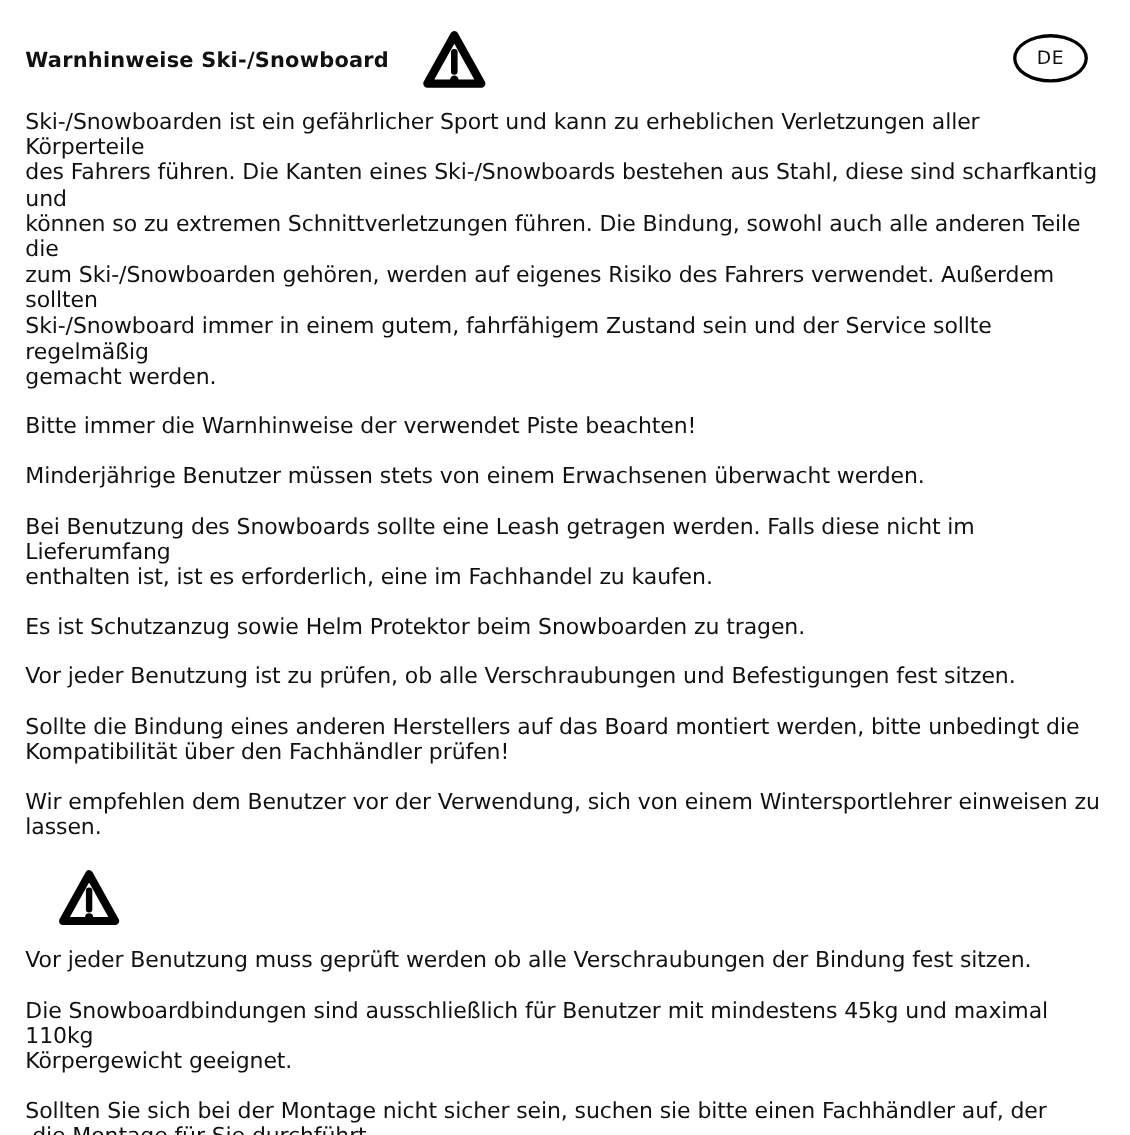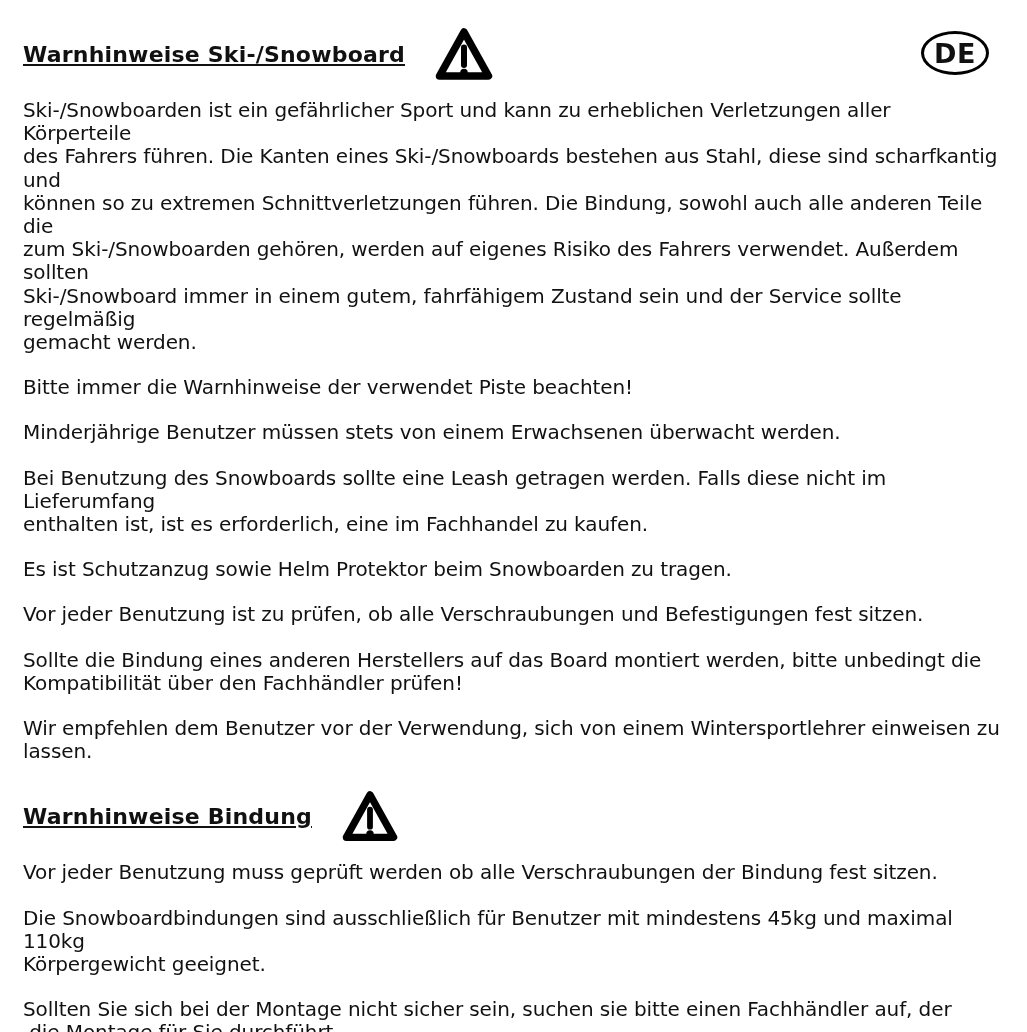--- a/index.html
+++ b/index.html
@@ -24,46 +24,45 @@
     display: flex;
     align-items: center;
     margin: 0 0 14px 0;
   }
   .heading-row.second {
     margin-top: 23px;
     margin-bottom: 13px;
   }
   h1, h2 {
     margin: 0;
-    font-size: 22px;
+    font-size: 19px;
     font-weight: bold;
     letter-spacing: 0.2px;
     line-height: 1.1;
     white-space: nowrap;
-    text-decoration: underline;
   }
   .warn-icon {
     margin-left: 30px;
     flex: 0 0 auto;
     display: block;
   }
   .lang-badge {
     margin-left: auto;
     align-self: flex-start;
     margin-top: 6px;
     margin-right: 14px;
     width: 62px;
     height: 38px;
     border: 3.5px solid #000;
     border-radius: 50%;
     display: flex;
     align-items: center;
     justify-content: center;
-    font-size: 27px;
-    font-weight: bold;
+    font-size: 17px;
+    font-weight: normal;
     letter-spacing: 0.5px;
     flex: 0 0 auto;
   }
   p.body-text {
     margin: 0 0 22px 0;
     font-size: 20px;
     line-height: 23.2px;
     letter-spacing: -0.1px;
     white-space: pre-wrap;
     max-width: 980px;
@@ -95,21 +94,20 @@
   <p class="body-text">Bei Benutzung des Snowboards sollte eine Leash getragen werden. Falls diese nicht im Lieferumfang
 enthalten ist, ist es erforderlich, eine im Fachhandel zu kaufen.</p>
   <p class="body-text">Es ist Schutzanzug sowie Helm Protektor beim Snowboarden zu tragen.</p>
   <p class="body-text">Vor jeder Benutzung ist zu prüfen, ob alle Verschraubungen und Befestigungen fest sitzen.</p>
   <p class="body-text">Sollte die Bindung eines anderen Herstellers auf das Board montiert werden, bitte unbedingt die
 Kompatibilität über den Fachhändler prüfen!</p>
   <p class="body-text">Wir empfehlen dem Benutzer vor der Verwendung, sich von einem Wintersportlehrer einweisen zu
 lassen.</p>
 
   <div class="heading-row second">
-    <h2>Warnhinweise Bindung</h2>
     <svg class="warn-icon" width="56" height="62" viewBox="0 0 58 60" aria-hidden="true">
       <path d="M29 7 L53.5 51 L4.5 51 Z" fill="none" stroke="#000" stroke-width="7.5" stroke-linejoin="round"></path>
       <path d="M29 22.5 L29 40" stroke="#000" stroke-width="6" stroke-linecap="round" fill="none"></path>
       <circle cx="29" cy="47.5" r="3.8" fill="#000"></circle>
     </svg>
   </div>
 
   <p class="body-text">Vor jeder Benutzung muss geprüft werden ob alle Verschraubungen der Bindung fest sitzen.</p>
   <p class="body-text">Die Snowboardbindungen sind ausschließlich für Benutzer mit mindestens 45kg und maximal 110kg
 Körpergewicht geeignet.</p>

